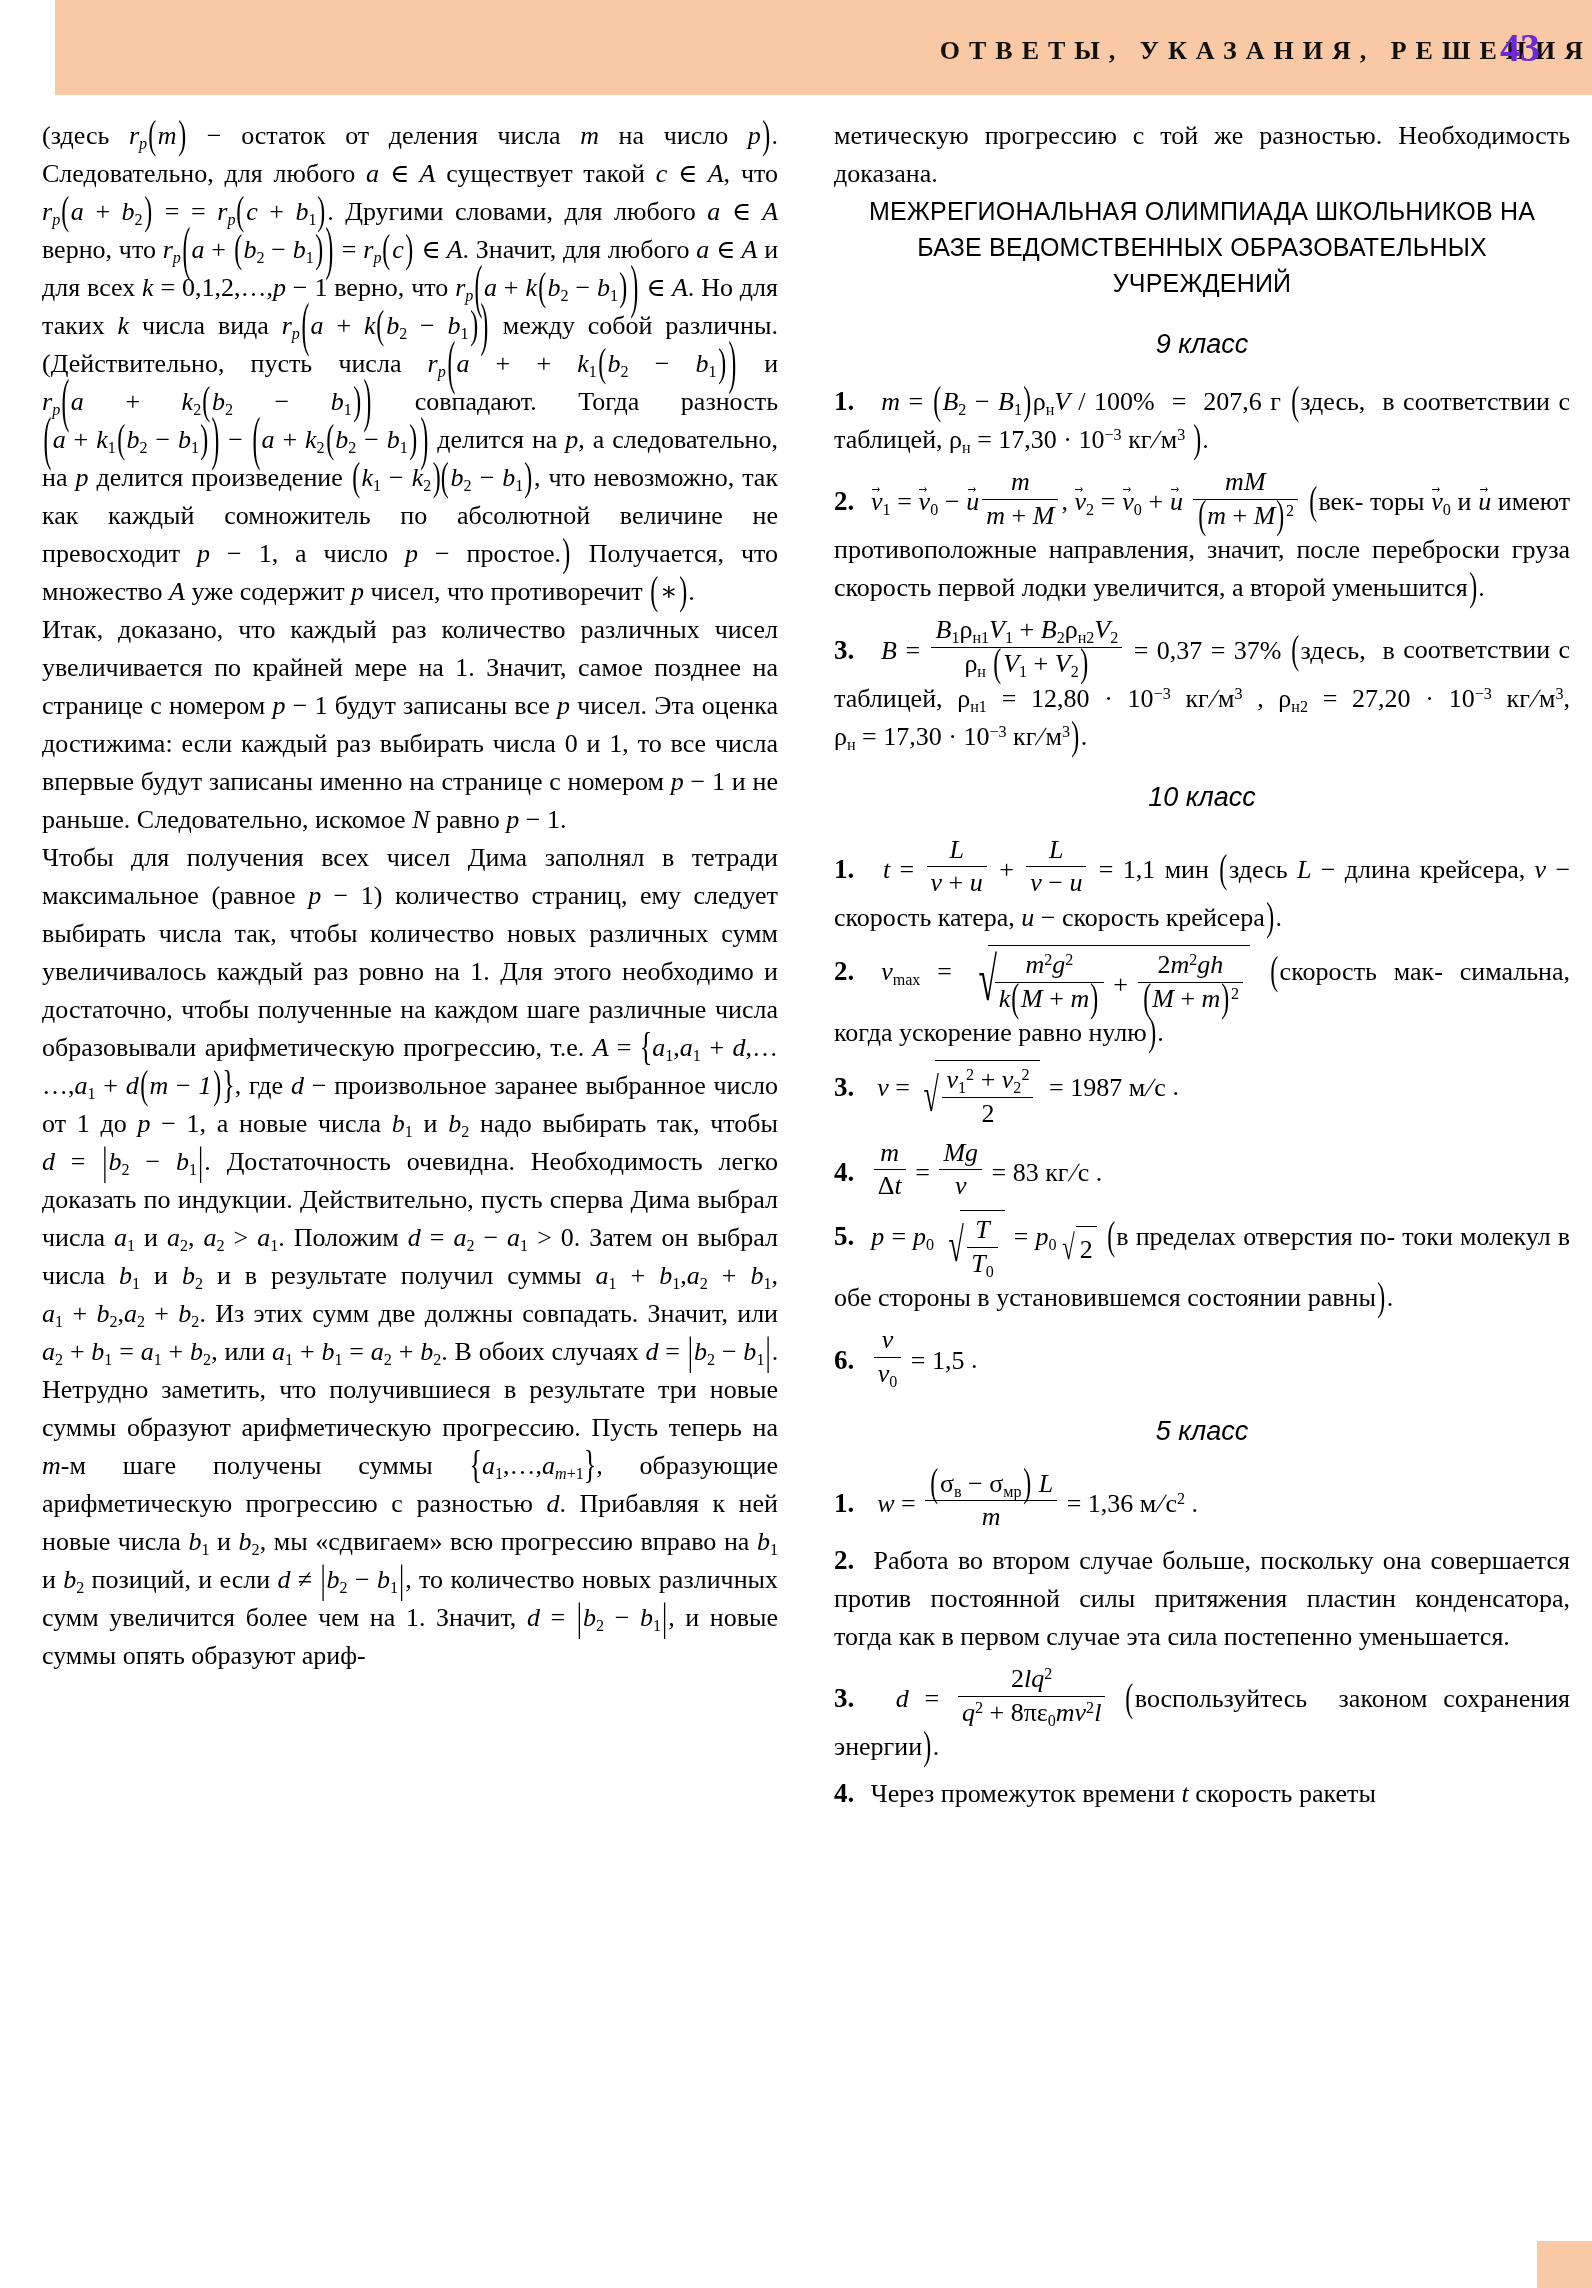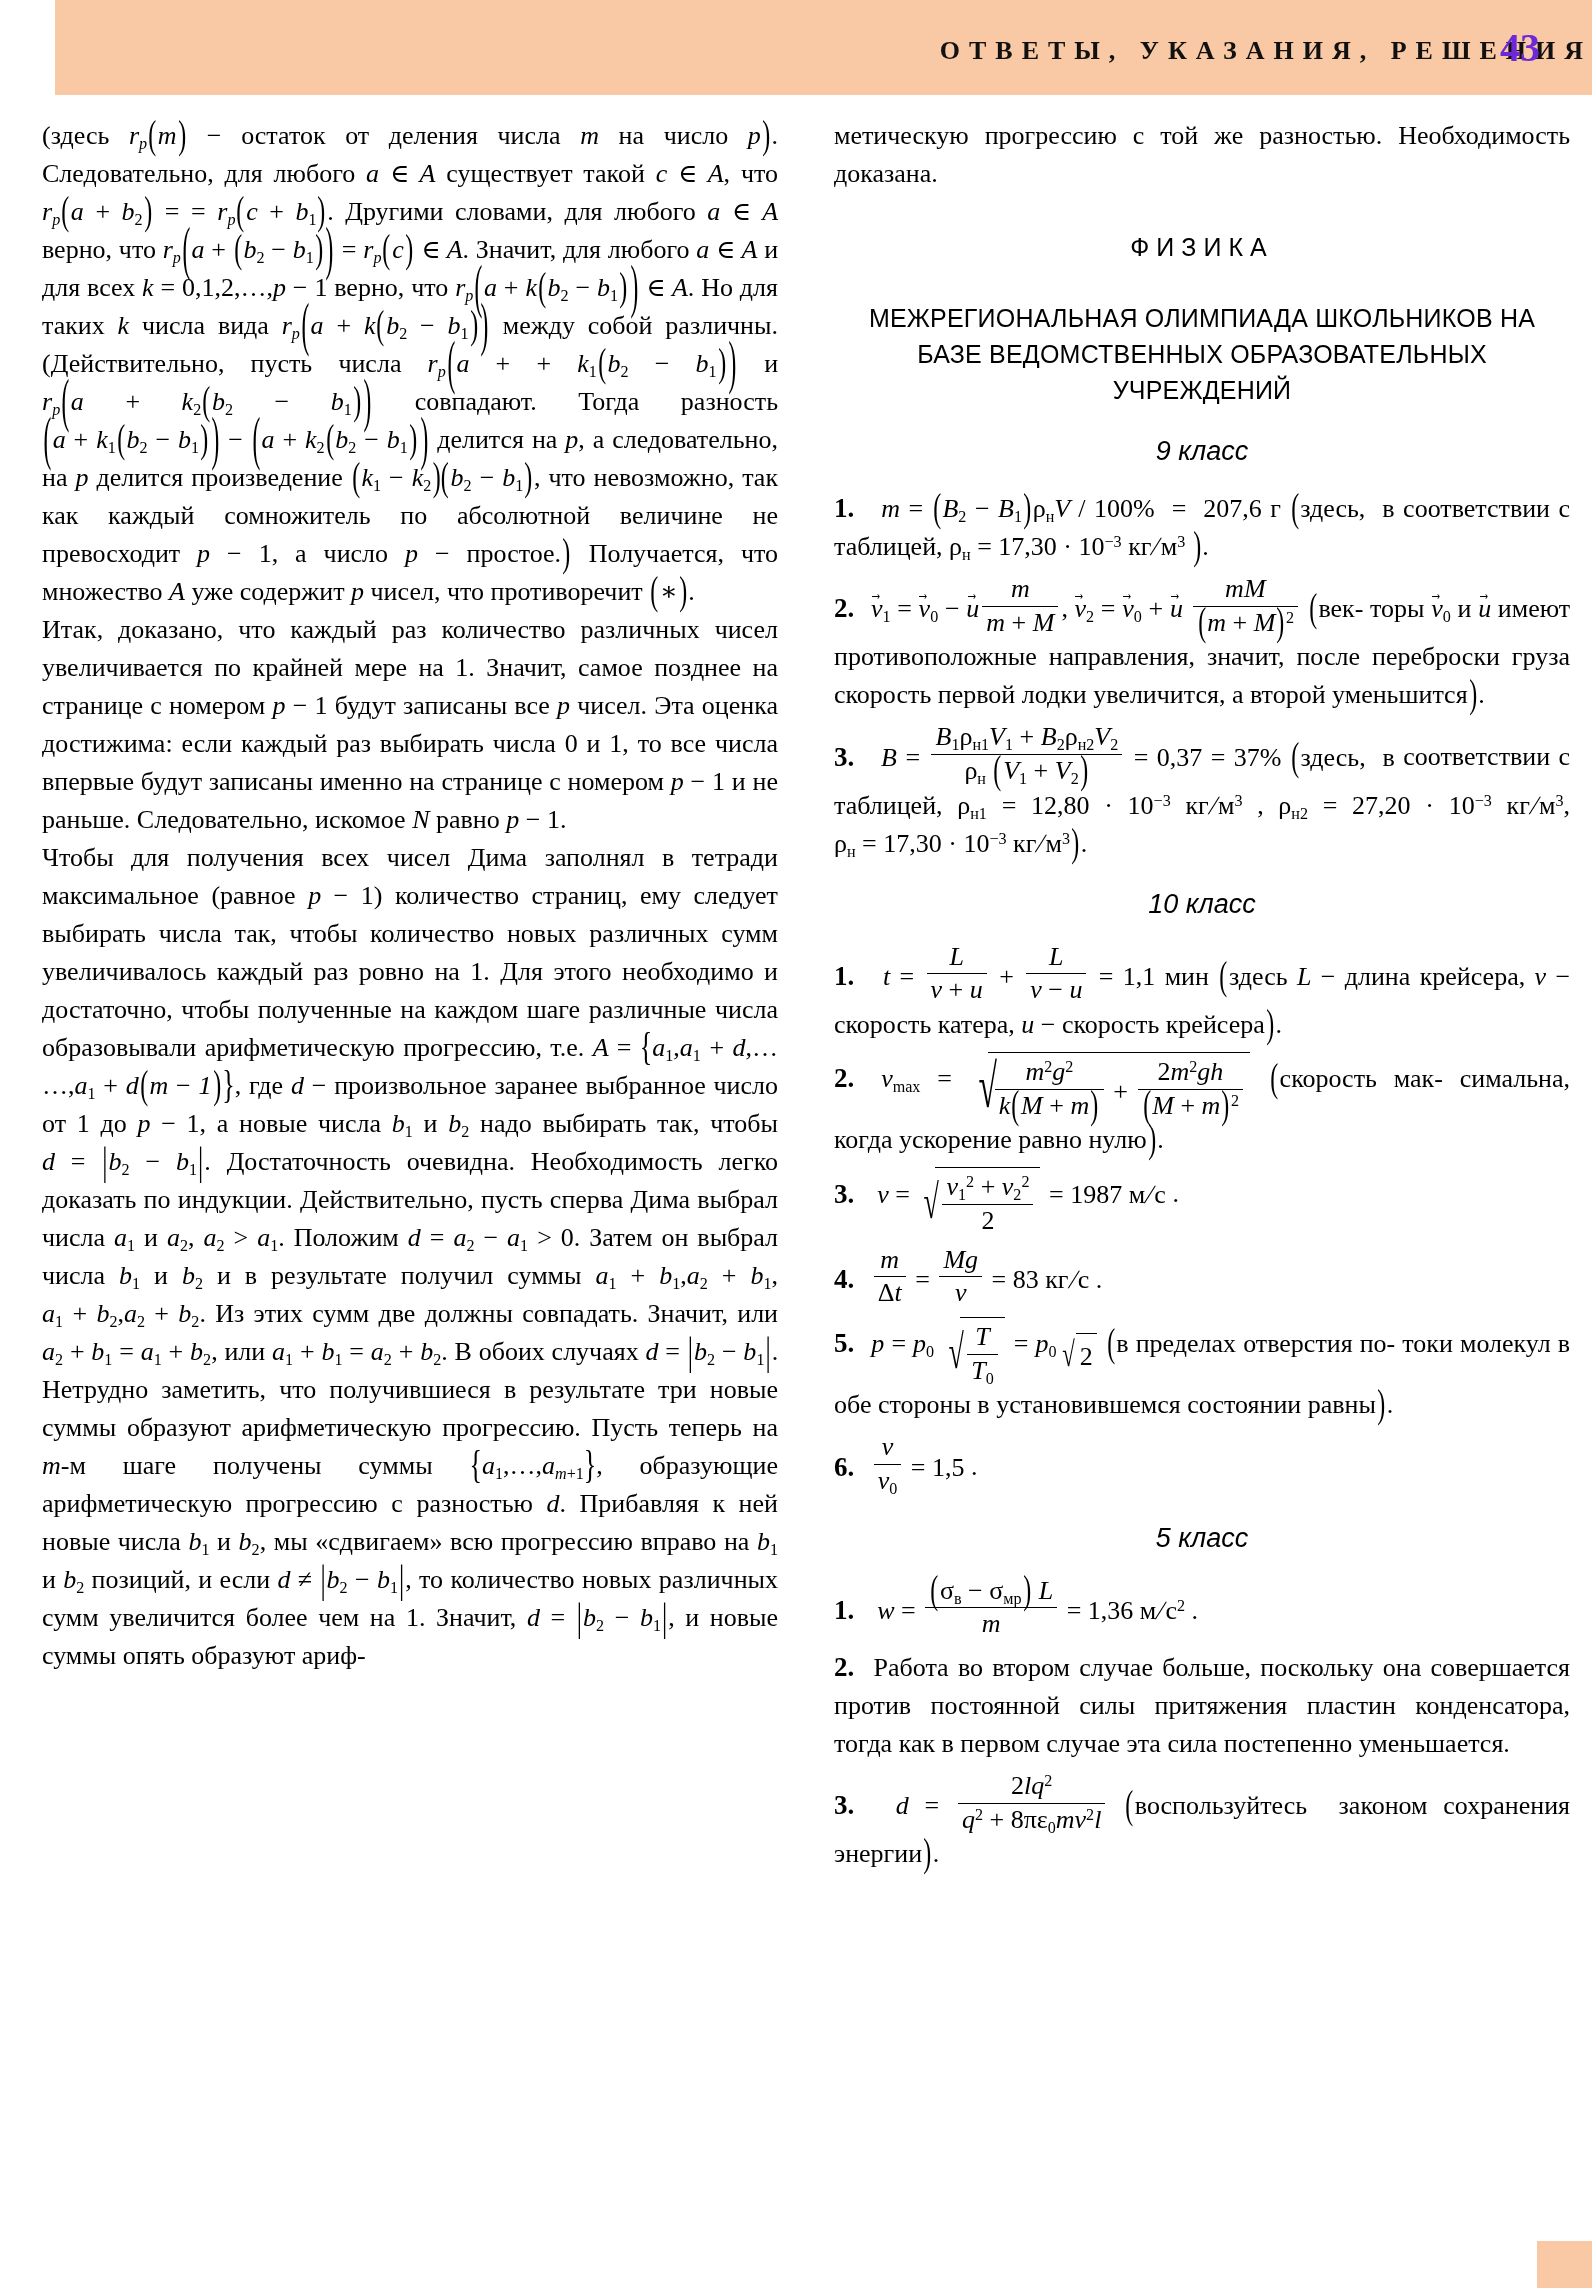--- a/index.html
+++ b/index.html
@@ -293,21 +293,20 @@
       всю прогрессию вправо на <span class="m">b<sub>1</sub></span> и <span class="m">b<sub>2</sub></span> позиций, и
       если <span class="m nw">d <span class="rom">≠</span> <span class="abs">|</span>b<sub>2</sub> <span class="rom">−</span> b<sub>1</sub><span class="abs">|</span></span>, то количество новых различных сумм увеличится более чем на 1. Значит,
       <span class="m nw">d <span class="rom">=</span> <span class="abs">|</span>b<sub>2</sub> <span class="rom">−</span> b<sub>1</sub><span class="abs">|</span></span>, и новые суммы опять образуют ариф-
     </p>
   </div>
 
   <div class="col col-right">
 
     <p class="body">метическую прогрессию с той же разностью. Необходимость доказана.</p>
 
-    <div class="sec-head">ФИЗИКА</div>
 
     <div class="olymp-head">МЕЖРЕГИОНАЛЬНАЯ ОЛИМПИАДА ШКОЛЬНИКОВ НА БАЗЕ ВЕДОМСТВЕННЫХ ОБРАЗОВАТЕЛЬНЫХ УЧРЕЖДЕНИЙ</div>
 
     <div class="grade-head">9 класс</div>
 
     <div class="item">
       <span class="num">1.</span>
       <span class="m nw">&nbsp;m <span class="rom">=</span>
         <span class="paren">(</span>B<sub>2</sub> <span class="rom">−</span> B<sub>1</sub><span class="paren">)</span><span class="rom">ρ</span><sub class="rom">н</sub>V <span class="rom">/ 100%</span>
         <span class="rom">&nbsp;=&nbsp; 207,6</span> <span class="rom">г</span></span>
@@ -416,18 +415,22 @@
     </div>
 
     <div class="item">
       <span class="num">3.</span>
       <span class="m nw">&nbsp;d <span class="rom">=</span>
         <span class="frac"><span class="n"><span class="rom">2</span>lq<sup>2</sup></span><span class="d">q<sup>2</sup> <span class="rom">+ 8πε</span><sub class="rom">0</sub>mv<sup>2</sup>l</span></span></span>
       <span class="nw"><span class="paren">(</span>воспользуйтесь&nbsp; законом</span>
       сохранения энергии<span class="paren">)</span>.
     </div>
 
+    <div class="item">
+      <span class="num">4.</span>
+      Через промежуток времени <span class="m">t</span> скорость ракеты
+    </div>
 
   </div>
 </div>
 
 <div class="corner-block"></div>
 
 
 </body></html>

